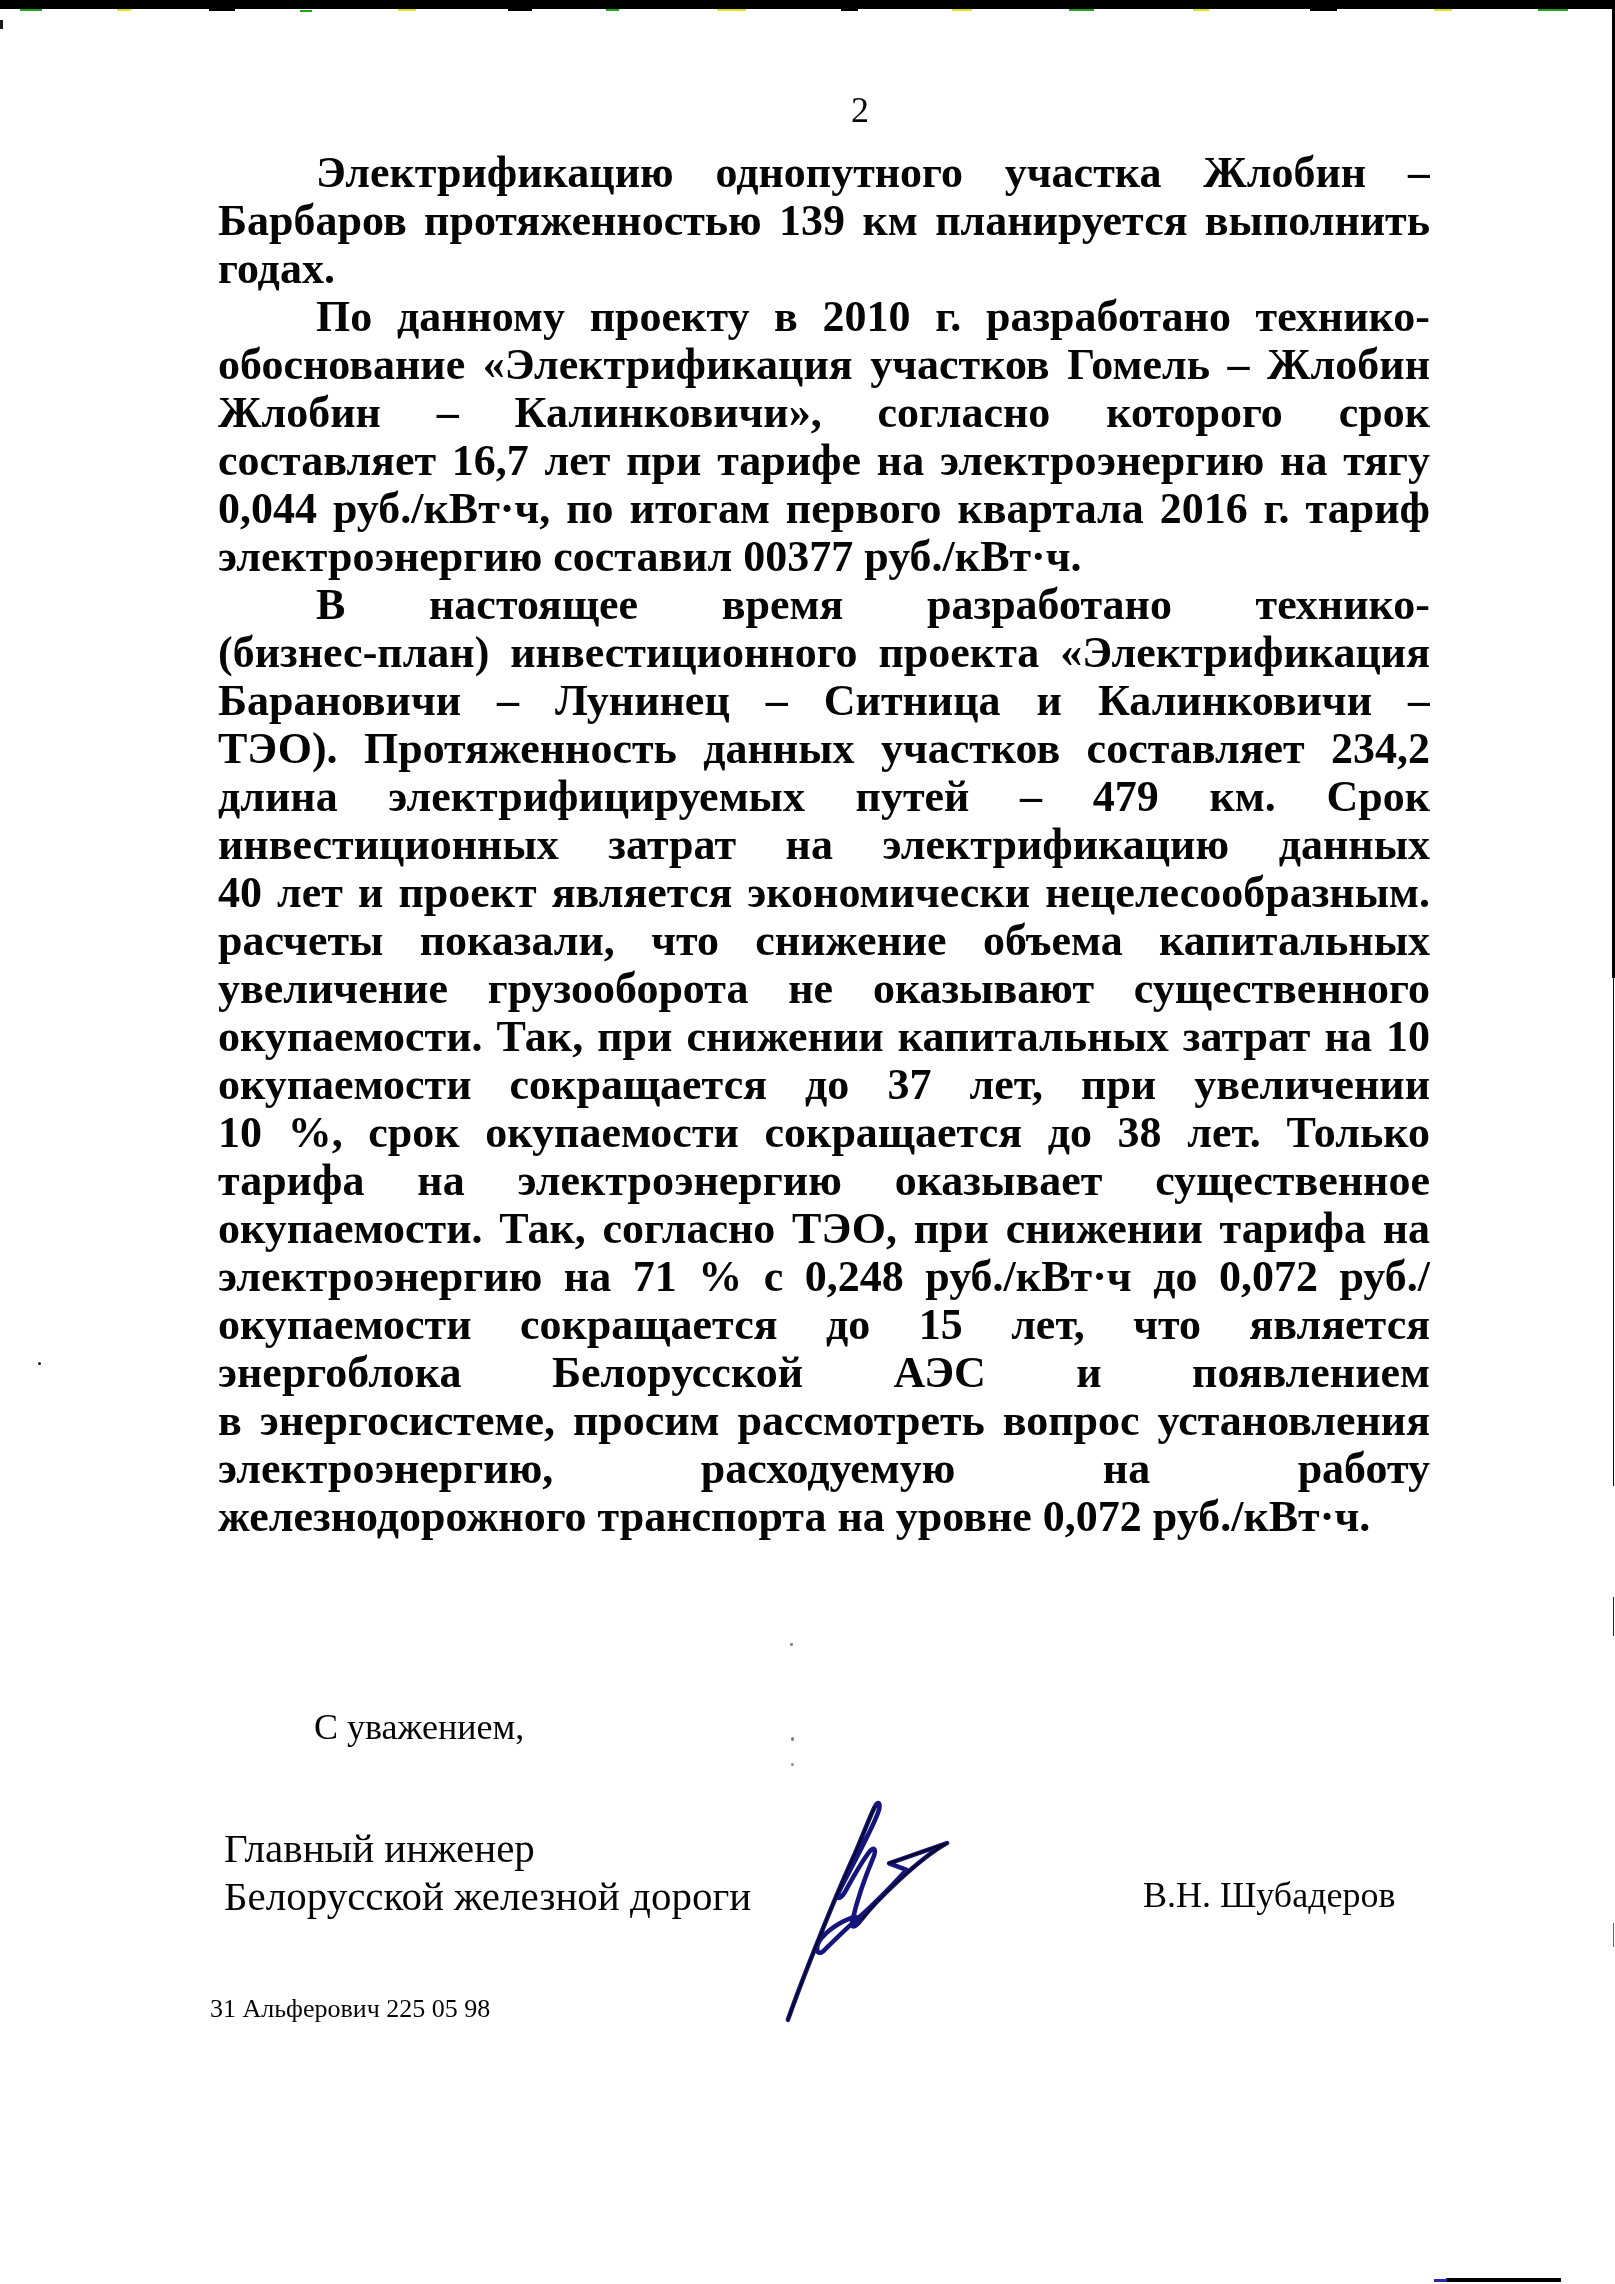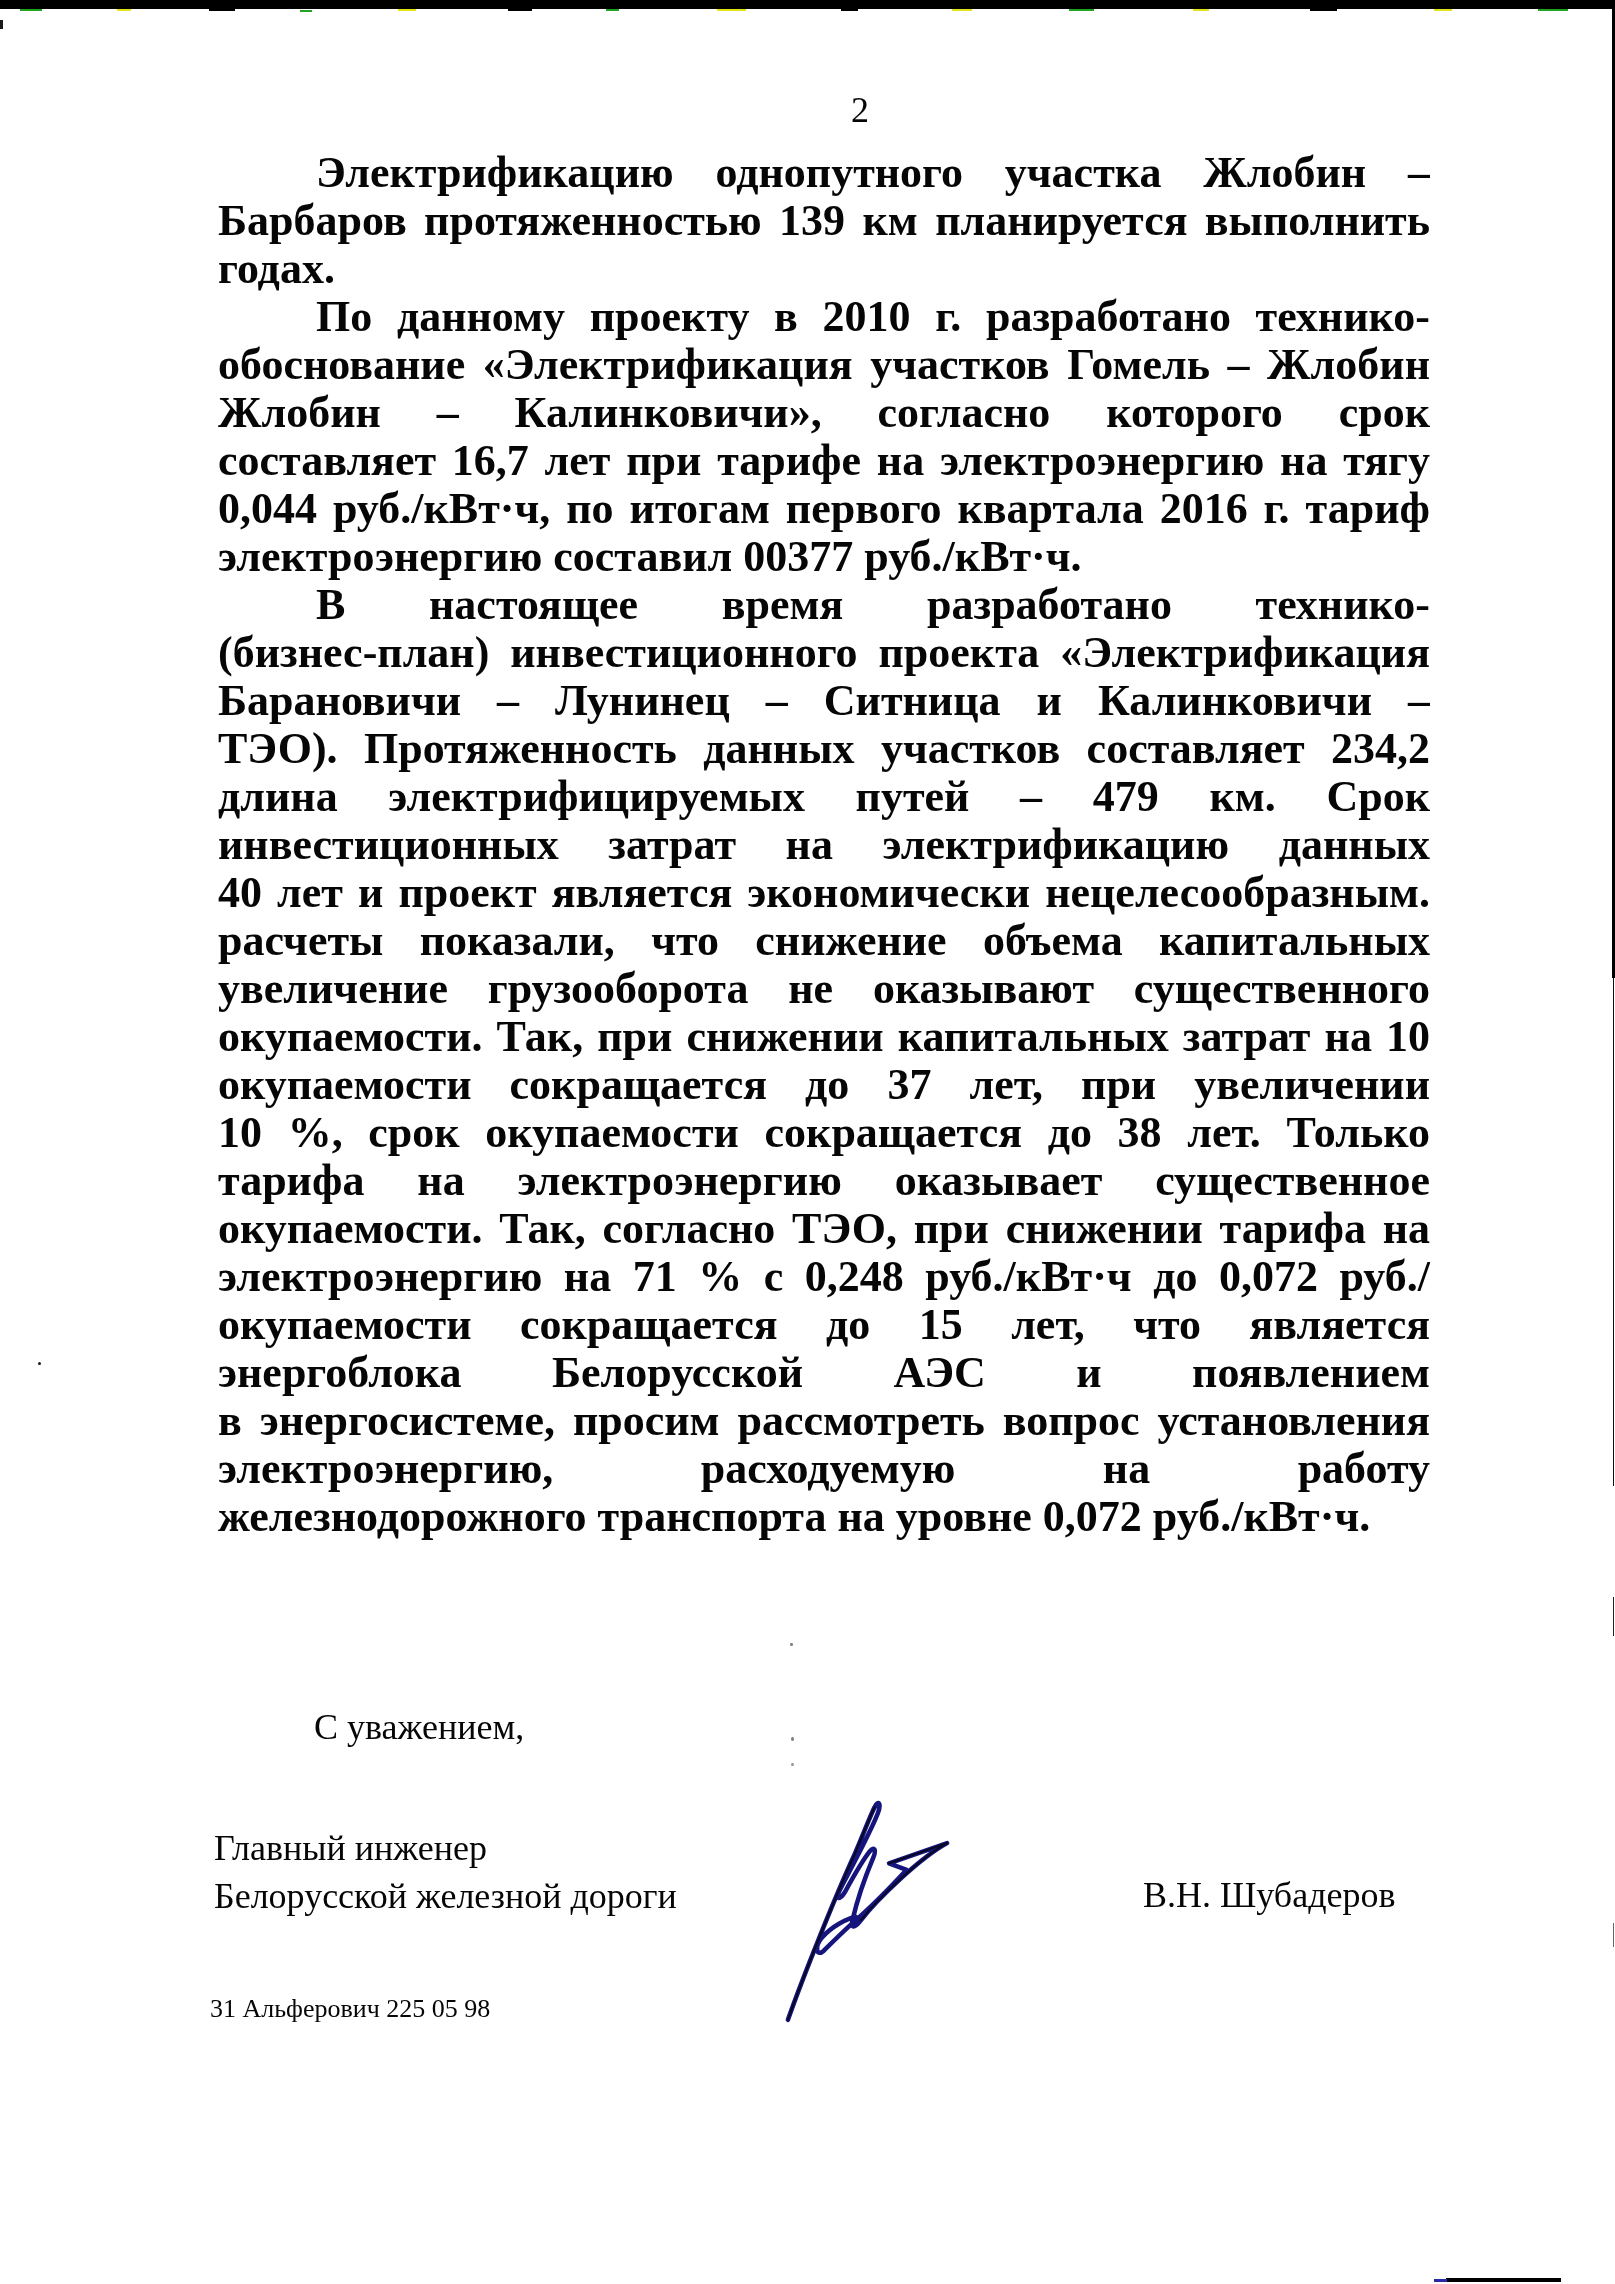--- a/index.html
+++ b/index.html
@@ -48,22 +48,22 @@
     overflow: hidden; white-space: normal;
   }
   .line.indent { padding-left: 98px; }
   .line.last { text-align-last: left; }
 
   .closing {
     position: absolute; left: 314px; top: 1703px;
     font-size: 36px; line-height: 48px;
   }
   .signer-position {
-    position: absolute; left: 214px; top: 1824px;
-    font-size: 36px; line-height: 48px;
+    position: absolute; left: 224px; top: 1824px;
+    font-size: 41px; line-height: 48px;
   }
   .signer-name {
     position: absolute; left: 1143px; top: 1871px;
     font-size: 36px; line-height: 48px;
   }
   .signature-svg {
     position: absolute; left: 737px; top: 1770px; width: 261px; height: 274px;
   }
   .footer-ref {
     position: absolute; left: 210px; top: 1993px;

